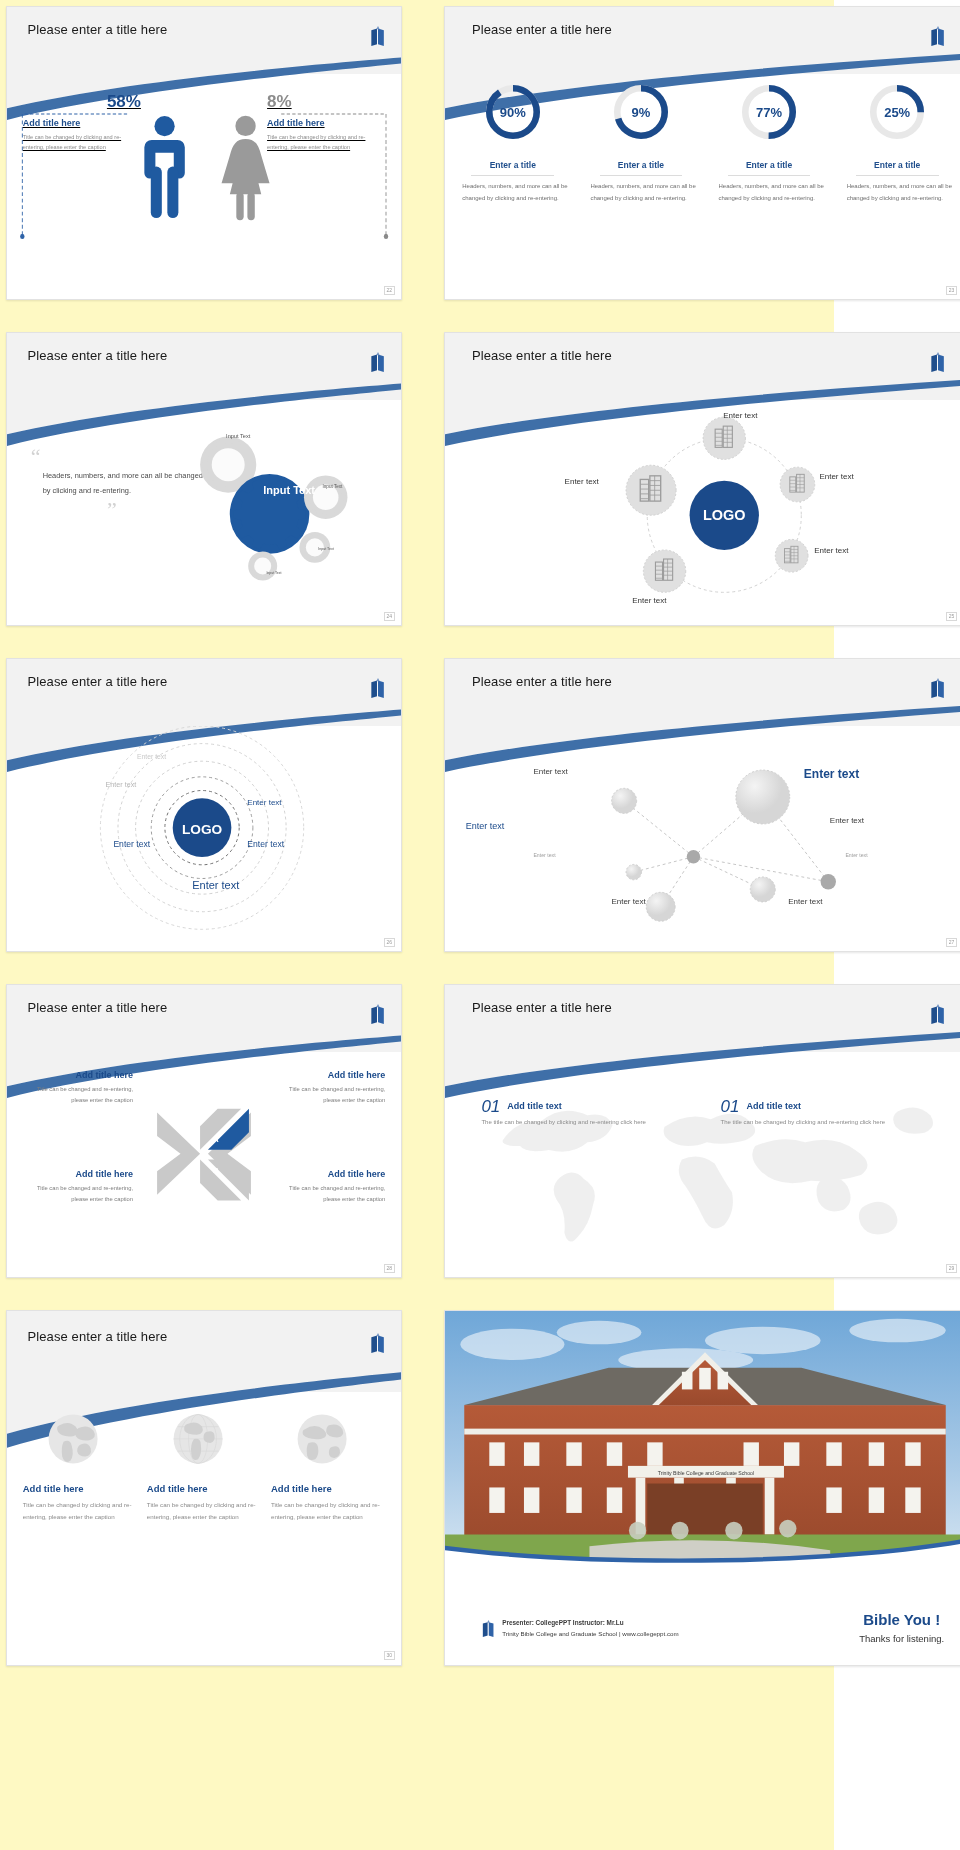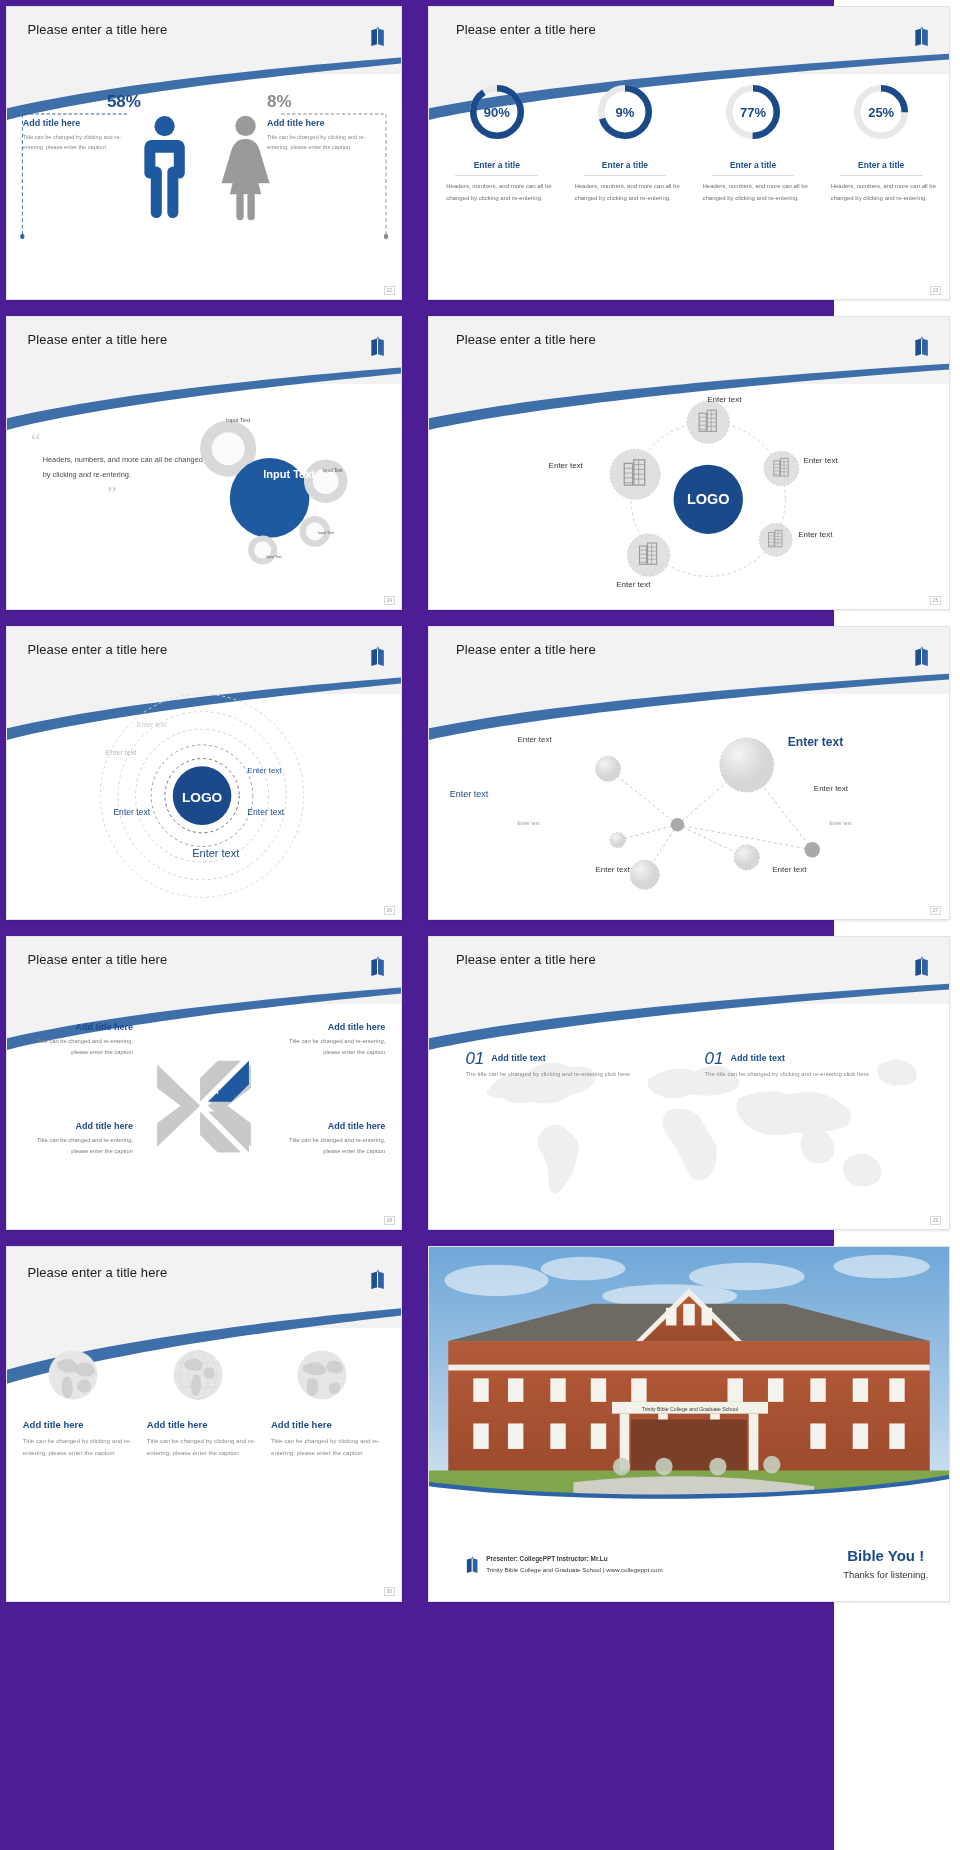--- a/index.html
+++ b/index.html
@@ -8,21 +8,22 @@
     background: #ffffff;
     font-family: "Liberation Sans", sans-serif;
     overflow: hidden;
   }
   .grid {
     width: 834px; height: 1850px;
     display: grid;
     grid-template-columns: 410px 550px;
     grid-template-rows: 310px 310px 310px 310px 372px;
     column-gap: 0; row-gap: 0;
-    background: #4c1d95;
+    background: #fef9c3;
+    gap: 16px;
   }
   .cell { position: relative; overflow: hidden; padding: 6px 8px 10px 6px; }
   .cell.right { padding-left: 18px; padding-right: 10px;}
   .slide {
     position: relative;
     width: 100%; height: 100%;
     background: #ffffff;
     border: 1px solid #e2e2e2;
     overflow: hidden;
     box-shadow: 0 1px 2px rgba(0,0,0,0.10);
@@ -42,21 +43,21 @@
   .booklogo { position:absolute; right:3.2%; top:6%; width:20px; height:22px; z-index:6; }
   .pgnum {
     position:absolute; right:1.5%; bottom:1.5%;
     font-size:5px; color:#9a9a9a; border:1px solid #d8d8d8;
     padding:1px 2px; line-height:1; z-index:6; background:#fff;
   }
   .body { position:absolute; left:0; top:23%; width:100%; height:77%; z-index:4; }
 
   
   .s22-wrap { position:absolute; inset:0; }
-  .s22-col { position:absolute; top:8%; width:30%; }
+  .s22-col { position:absolute; top:8%; width:30%;text-decoration:underline; }
   .s22-pct { font-size:17px; font-weight:bold; text-align:right; }
   .s22-h { font-size:9px; font-weight:bold; color:#1f4e8c; margin-top:6px; }
   .s22-p { font-size:5.6px; color:#8a8a8a; line-height:1.85; margin-top:4px; }
   .s22-fig { position:absolute; top:2%; }
 
   
   .donuts { position:absolute; left:2%; top:4%; width:96%; display:flex; justify-content:space-between; }
   .donut-col { width:23%; text-align:center; }
   .donut { position:relative; width:58px; height:58px; margin:0 auto; }
   .donut svg { display:block; }

